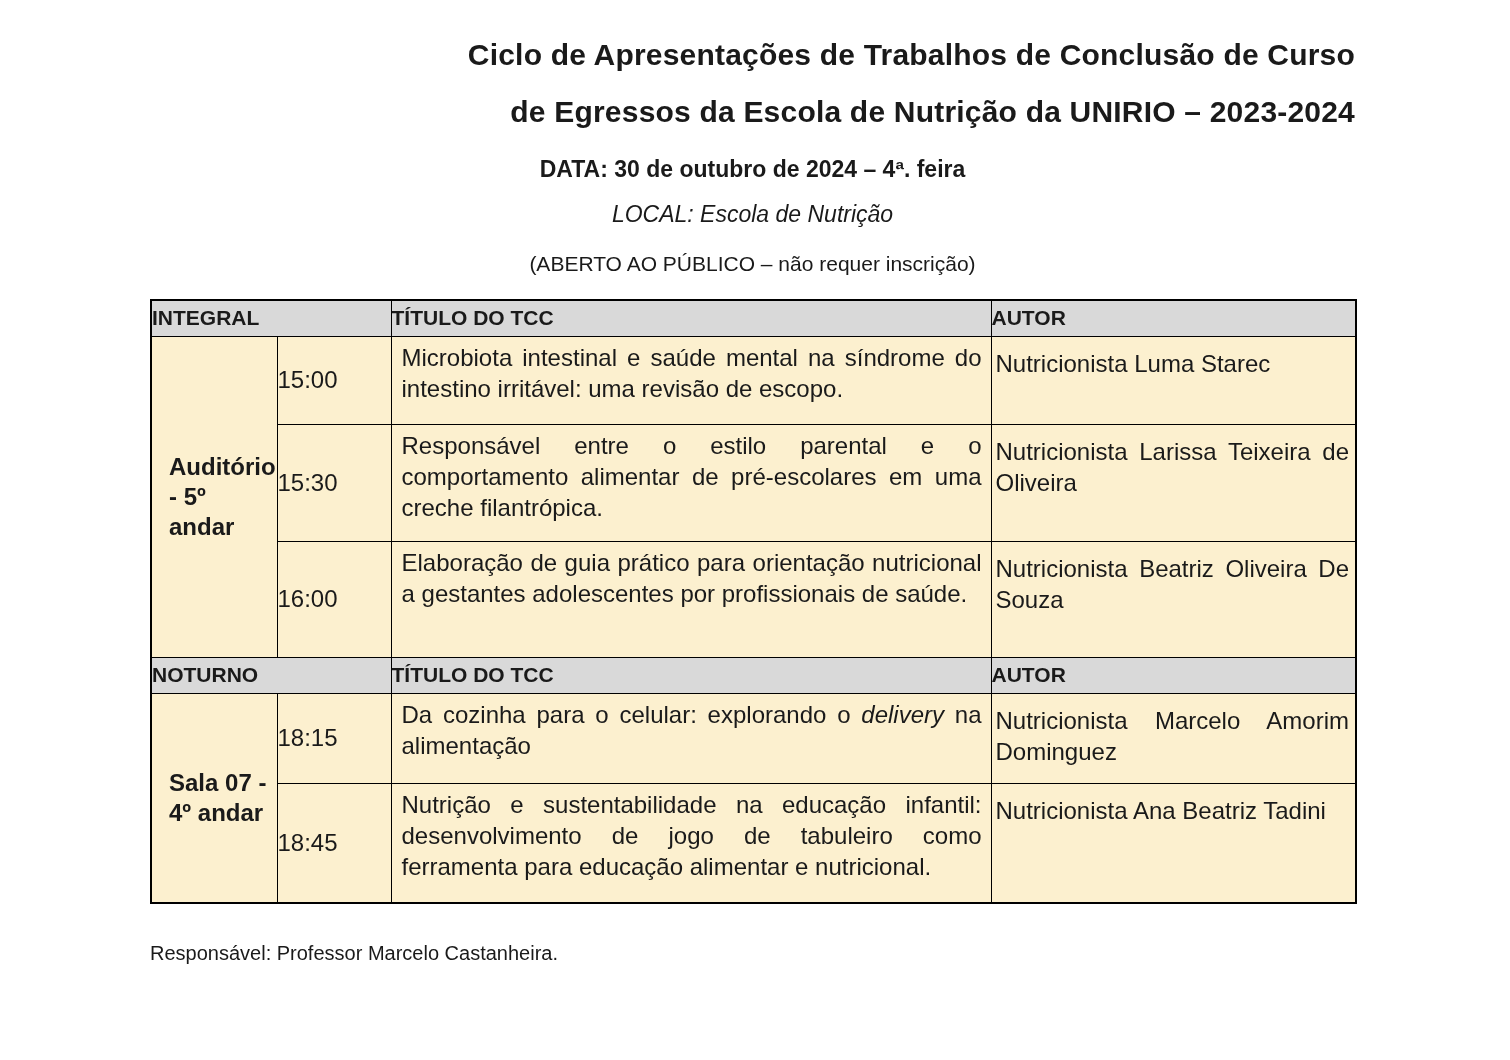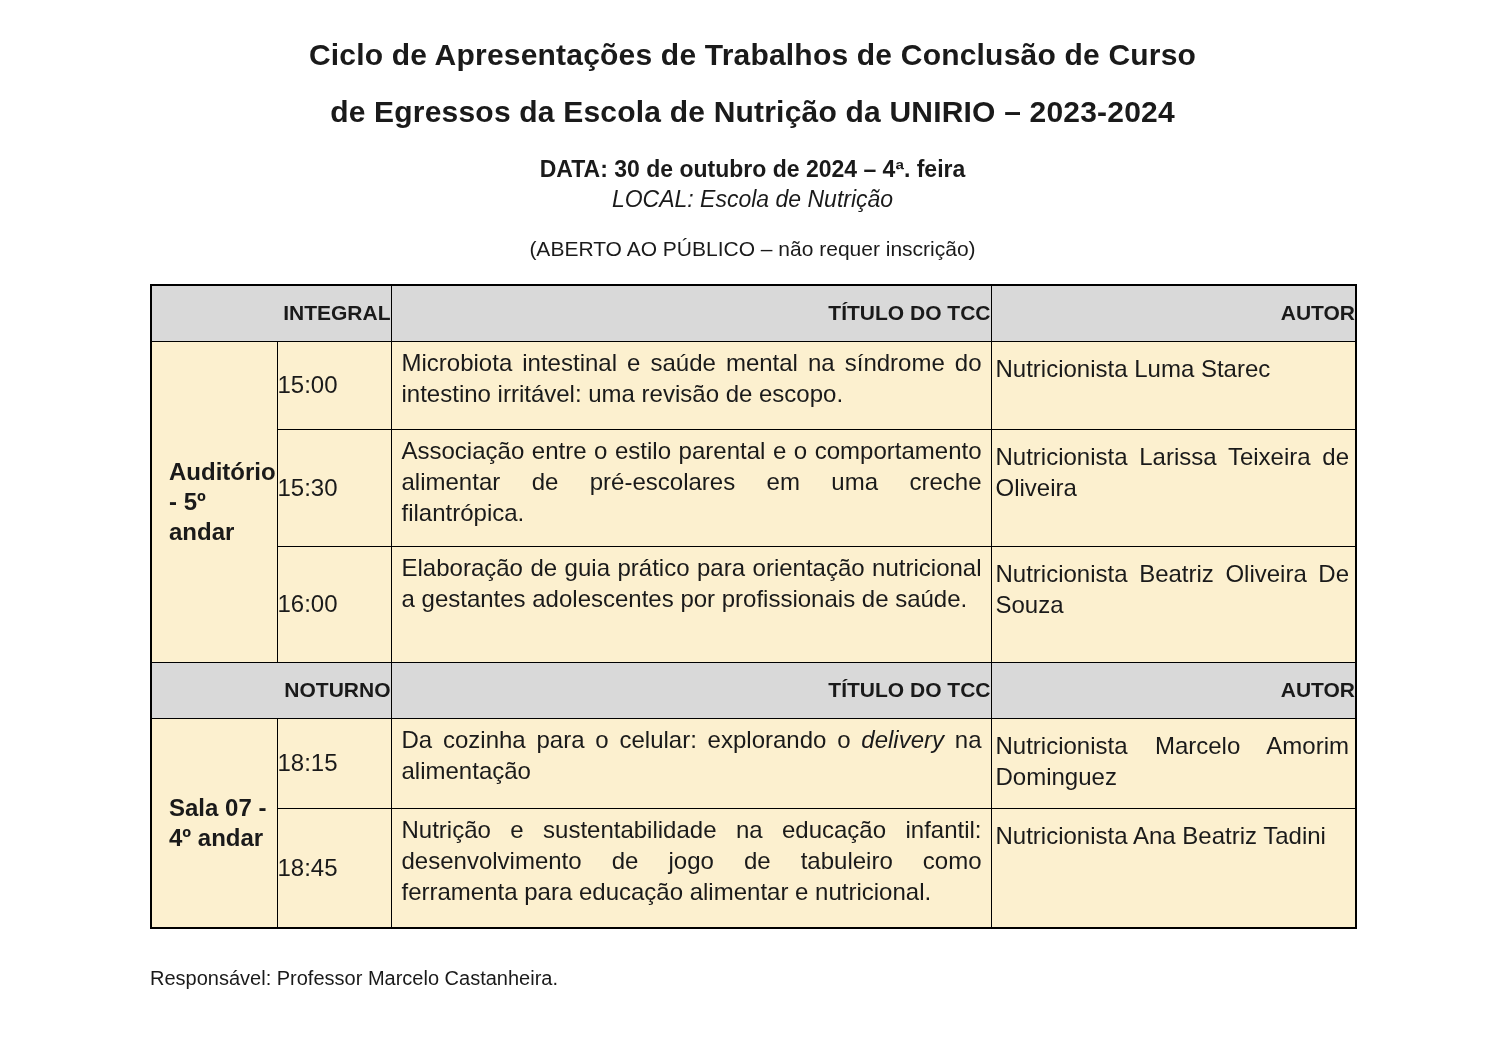--- a/index.html
+++ b/index.html
@@ -8,38 +8,38 @@
     background: #ffffff;
     font-family: "Liberation Sans", sans-serif;
     color: var(--text, #1a1a1a);
     overflow: hidden;
   }
   .page {
     width: 1510px; height: 1060px;
     padding: 26px 155px 0 150px;
   }
   .doc-title {
-    text-align: center;
+    text-align: right;
     font-size: 30px;
     font-weight: bold;
     line-height: 57px;
     letter-spacing: 0.2px;
   }
   .doc-title span { display: block; }
   .date-line {
     text-align: center;
     font-size: 23px;
     font-weight: bold;
     margin-top: 16px;
   }
   .location-line {
     text-align: center;
     font-size: 23px;
     font-style: italic;
-    margin-top: 3px;
+    margin-top: 18px;
   }
   .note-line {
     text-align: center;
     font-size: 21px;
     margin-top: 24px;
   }
   table.schedule {
     width: 1205px;
     margin-top: 23px;
     border-collapse: collapse;
@@ -47,23 +47,23 @@
     border: 2px solid var(--border, #000);
   }
   table.schedule td {
     border: 1px solid var(--border, #000);
     font-size: 24px;
   }
   tr.head td {
     background: var(--header-bg, #d9d9d9);
     font-weight: bold;
     font-size: 21px;
-    text-align: right;
+    text-align: left;
     vertical-align: middle;
-    height: 56px;
+    height: 36px;
   }
   td.room {
     background: var(--cell-bg, #fcf0cf);
     font-weight: bold;
     font-size: 21px;
     line-height: 30px;
     vertical-align: middle;
     padding: 4px 4px 4px 17px;
   }
   td.time {
@@ -130,21 +130,21 @@
 
     <tr class="r1">
       <td class="room" rowspan="3">Auditório - 5º andar</td>
       <td class="time">15:00</td>
       <td class="ttl">Microbiota intestinal e saúde mental na síndrome do intestino irritável: uma revisão de escopo.</td>
       <td class="auth">Nutricionista Luma Starec</td>
     </tr>
 
     <tr class="r2">
       <td class="time">15:30</td>
-      <td class="ttl">Associação entre o estilo parental e o comportamento alimentar de pré-escolares em uma creche filantrópica.</td>
+      <td class="ttl">Responsável entre o estilo parental e o comportamento alimentar de pré-escolares em uma creche filantrópica.</td>
       <td class="auth">Nutricionista Larissa Teixeira de Oliveira</td>
     </tr>
 
     <tr class="r3">
       <td class="time">16:00</td>
       <td class="ttl">Elaboração de guia prático para orientação nutricional a gestantes adolescentes por profissionais de saúde.</td>
       <td class="auth">Nutricionista Beatriz Oliveira De Souza</td>
     </tr>
 
     <tr class="head">

